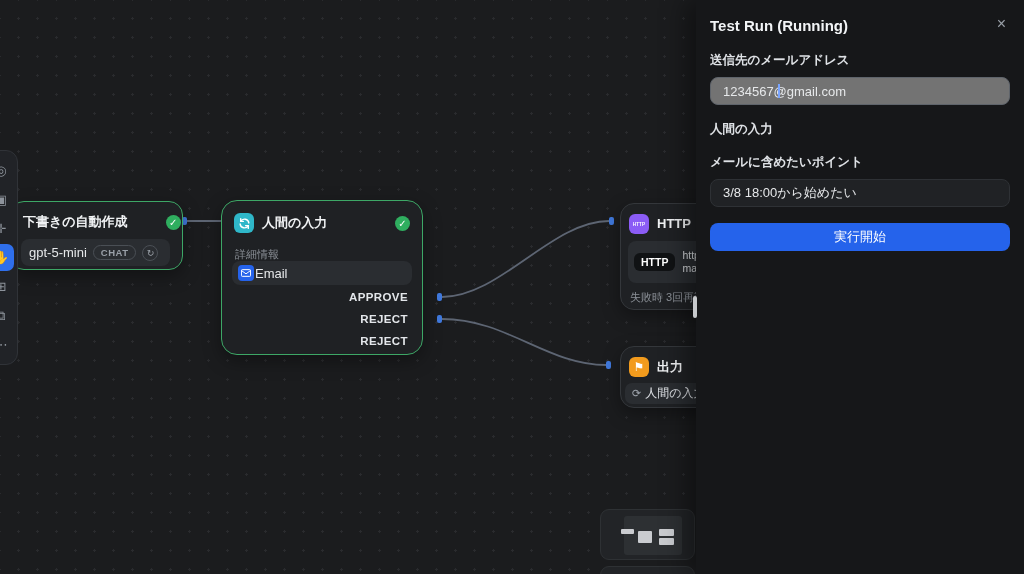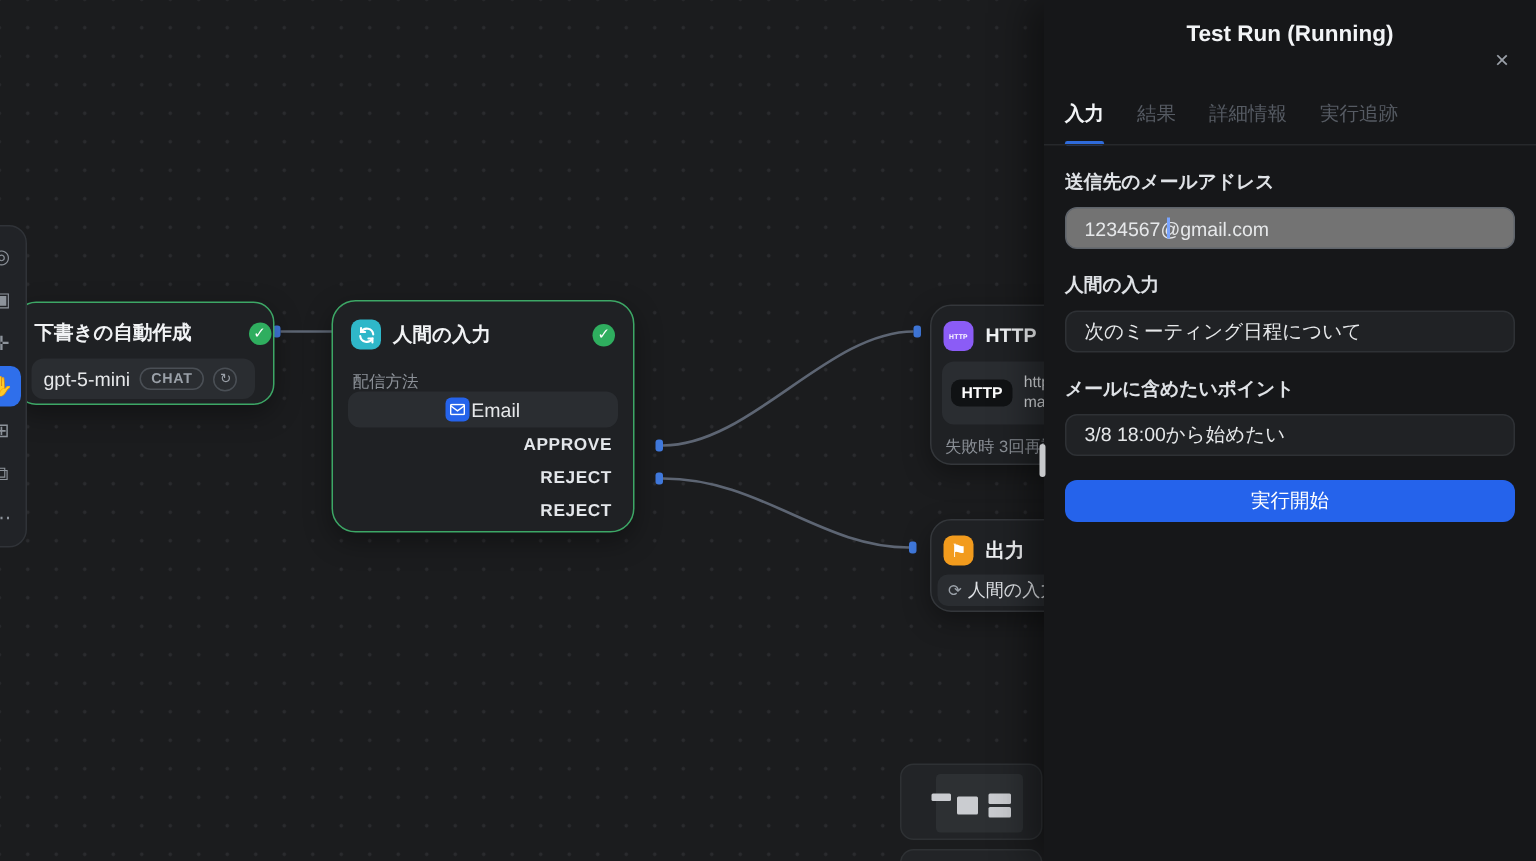--- a/index.html
+++ b/index.html
@@ -50,21 +50,21 @@
   }
   .model-cfg {
     width:16px; height:16px; border:1px solid #4a4f55; border-radius:50%;
     color:#9aa0a8; font-size:9px; display:flex; align-items:center; justify-content:center;
   }
 
   
   #node-human { left:221px; top:200px; width:202px; height:155px; border-radius:16px; }
   #node-human .nicon { background:#2fb7c9; }
   .field-label { position:absolute; left:13px; top:46px; font-size:11px; color:#8b9097; }
-  #node-human .email-box { position:absolute; left:10px; right:10px; top:60px; height:24px; padding:0 6px; gap:1px;justify-content:center; }
+  #node-human .email-box { position:absolute; left:10px; right:10px; top:60px; height:24px; padding:0 6px; gap:1px; }
   .mail-icon { width:16px; height:16px; border-radius:4px; background:#2563eb; display:flex; align-items:center; justify-content:center; }
   .out-label {
     position:absolute; right:14px; font-size:11.5px; font-weight:700;
     letter-spacing:.4px; color:#e3e6ea; text-align:right;
   }
 
   
   #node-http { left:620px; top:203px; width:150px; height:107px; }
   #node-http .nicon { background:#8b5cf6; color:#fff; font-size:4.5px; font-weight:700; letter-spacing:.2px; }
   #node-http .url-box { position:absolute; left:7px; top:37px; width:136px; height:42px; padding:0 6px; gap:7px; }
@@ -111,21 +111,21 @@
     position:absolute; left:600px; top:566px; width:95px; height:14px; z-index:4;
     background:#222427; border:1px solid #2e3134; border-radius:9px 9px 0 0;
   }
 
   
   .panel {
     position:absolute; right:0; top:0; width:328px; height:574px; z-index:6;
     background:#161719; box-shadow:-10px 0 24px rgba(0,0,0,.4);
     padding:0 14px;
   }
-  .panel-header { display:flex; align-items:center; padding:14px 0 2px 0;flex-direction:column; }
+  .panel-header { display:flex; align-items:flex-end; padding:14px 0 2px 0; }
   .panel-title { font-size:15px; font-weight:700; color:#f2f4f6; }
   .panel-close { margin-left:auto; color:#9aa0a8; font-size:16px; line-height:1; cursor:pointer; padding:2px 4px; }
   .tabs { display:flex; gap:22px; margin-top:14px; position:relative; }
   .tab { font-size:13px; color:#565b63; padding-bottom:12px; position:relative; }
   .tab.active { color:#f2f4f6; font-weight:700; }
   .tab.active::after {
     content:""; position:absolute; left:0; right:0; bottom:0; height:3px;
     background:#2f6bdb; border-radius:2px;
   }
   .tabs-divider { position:absolute; left:-14px; right:-14px; bottom:0; height:1px; background:#26282b; }
@@ -183,21 +183,21 @@
       <svg width="13" height="13" viewBox="0 0 24 24" fill="none" stroke="#fff" stroke-width="2.6" stroke-linecap="round">
         <path d="M20 11a8 8 0 0 0-14.9-3"></path>
           <path d="M5 3v5h5"></path>
         <path d="M4 13a8 8 0 0 0 14.9 3"></path>
           <path d="M19 21v-5h-5"></path>
       </svg>
     </span>
     <span class="node-title">人間の入力</span>
     <span class="check">✓</span>
   </div>
-  <div class="field-label">配信方法</div>
+  <div class="field-label">詳細情報</div>
   <div class="inner-box email-box">
     <span class="mail-icon">
       <svg width="10" height="8" viewBox="0 0 24 18" fill="none" stroke="#fff" stroke-width="2.4">
         <rect x="1" y="1" width="22" height="16" rx="2"></rect>
           <path d="M1 3l11 8L23 3"></path>
       </svg>
     </span>
     <span>Email</span>
   </div>
   <div class="out-label" style="top:90px">APPROVE</div>
@@ -249,34 +249,26 @@
   <div class="mm-node mm-d"></div>
 </div>
 <div class="mini-dock"></div>
 
 <div class="panel">
   <div class="resize-pill"></div>
   <div class="panel-header">
     <span class="panel-title">Test Run (Running)</span>
     <span class="panel-close">×</span>
   </div>
-  <div class="tabs">
-    <span class="tab active">入力</span>
-    <span class="tab">結果</span>
-    <span class="tab">詳細情報</span>
-    <span class="tab">実行追跡</span>
-    <span class="tabs-divider"></span>
-  </div>
 
   <div class="f-label">送信先のメールアドレス</div>
   <div class="f-input-wrap">
     <input class="f-input focused" value="1234567@gmail.com" style="">
     <span class="caret"></span>
   </div>
 
   <div class="f-label">人間の入力</div>
-  <input class="f-input" value="次のミーティング日程について" style="">
 
   <div class="f-label">メールに含めたいポイント</div>
   <input class="f-input" value="3/8 18:00から始めたい" style="">
 
   <button class="run-btn">実行開始</button>
 </div>
 
 </body></html>

